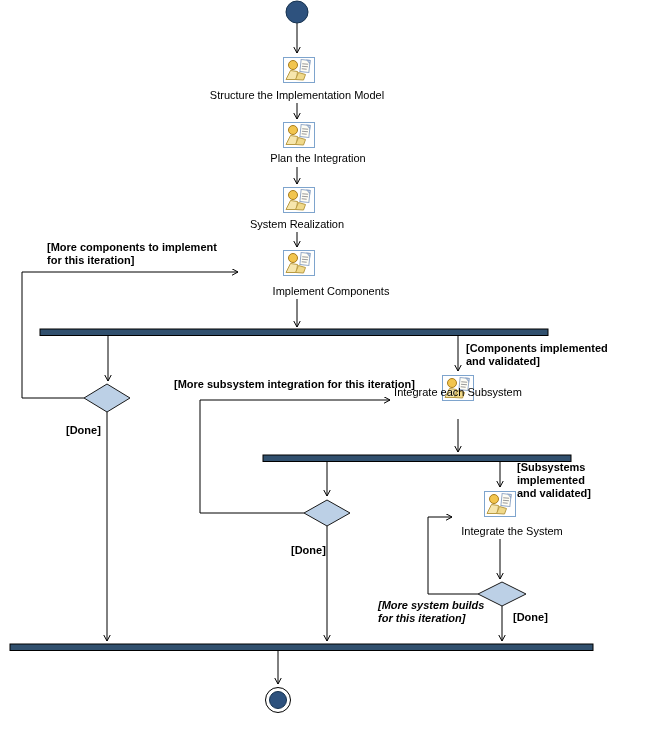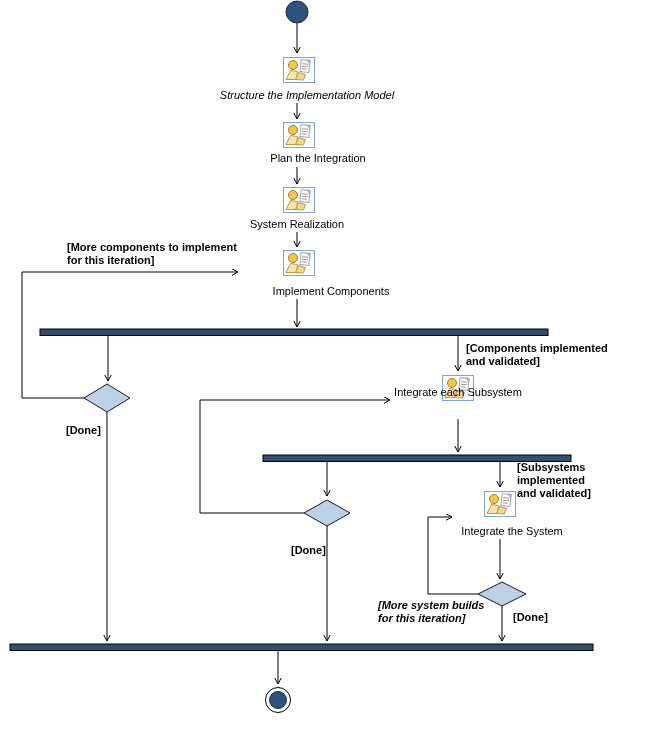--- a/index.html
+++ b/index.html
@@ -86,32 +86,33 @@
     <use href="#act-icon" x="283" y="122" width="32" height="26"></use>
     <use href="#act-icon" x="283" y="187" width="32" height="26"></use>
     <use href="#act-icon" x="283" y="250" width="32" height="26"></use>
     <use href="#act-icon" x="442" y="375" width="32" height="26"></use>
     <use href="#act-icon" x="484" y="491" width="32" height="26"></use>
 
     <circle cx="278" cy="700" r="12.5" fill="#ffffff" stroke="#000"></circle>
     <circle cx="278" cy="700" r="8.5" stroke="#16324f" fill="#2e527e"></circle>
   </svg>
 
-  <div class="lbl act-lbl" style="left:307px;top:89px;font-style:italic;">Structure the Implementation Model</div>
+  <div class="lbl act-lbl" style="left:297px;top:89px;">Structure the Implementation Model</div>
   <div class="lbl act-lbl" style="left:297px;top:152px;margin-left:21px;">Plan the Integration</div>
   <div class="lbl act-lbl" style="left:297px;top:218px;">System Realization</div>
   <div class="lbl act-lbl" style="left:297px;top:285px;margin-left:34px;">Implement Components</div>
   <div class="lbl act-lbl" style="left:458px;top:386px;">Integrate each Subsystem</div>
   <div class="lbl act-lbl" style="left:512px;top:525px;">Integrate the System</div>
 
-  <div class="lbl guard" style="left:47px;top:241px;margin-left:20px;">[More components to implement
+  <div class="lbl guard" style="left:47px;top:241px;">[More components to implement
 for this iteration]</div>
   <div class="lbl guard" style="left:66px;top:424px;">[Done]</div>
   <div class="lbl guard" style="left:466px;top:342px;">[Components implemented
 and validated]</div>
+  <div class="lbl guard" style="left:174px;top:378px;">[More subsystem integration for this iteration]</div>
   <div class="lbl guard" style="left:291px;top:544px;">[Done]</div>
   <div class="lbl guard" style="left:517px;top:461px;">[Subsystems implemented
 and validated]</div>
   <div class="lbl guard" style="left:378px;top:599px;font-style:italic;">[More system builds
 for this iteration]</div>
   <div class="lbl guard" style="left:513px;top:611px;">[Done]</div>
 
 </div>
 
 </body></html>

